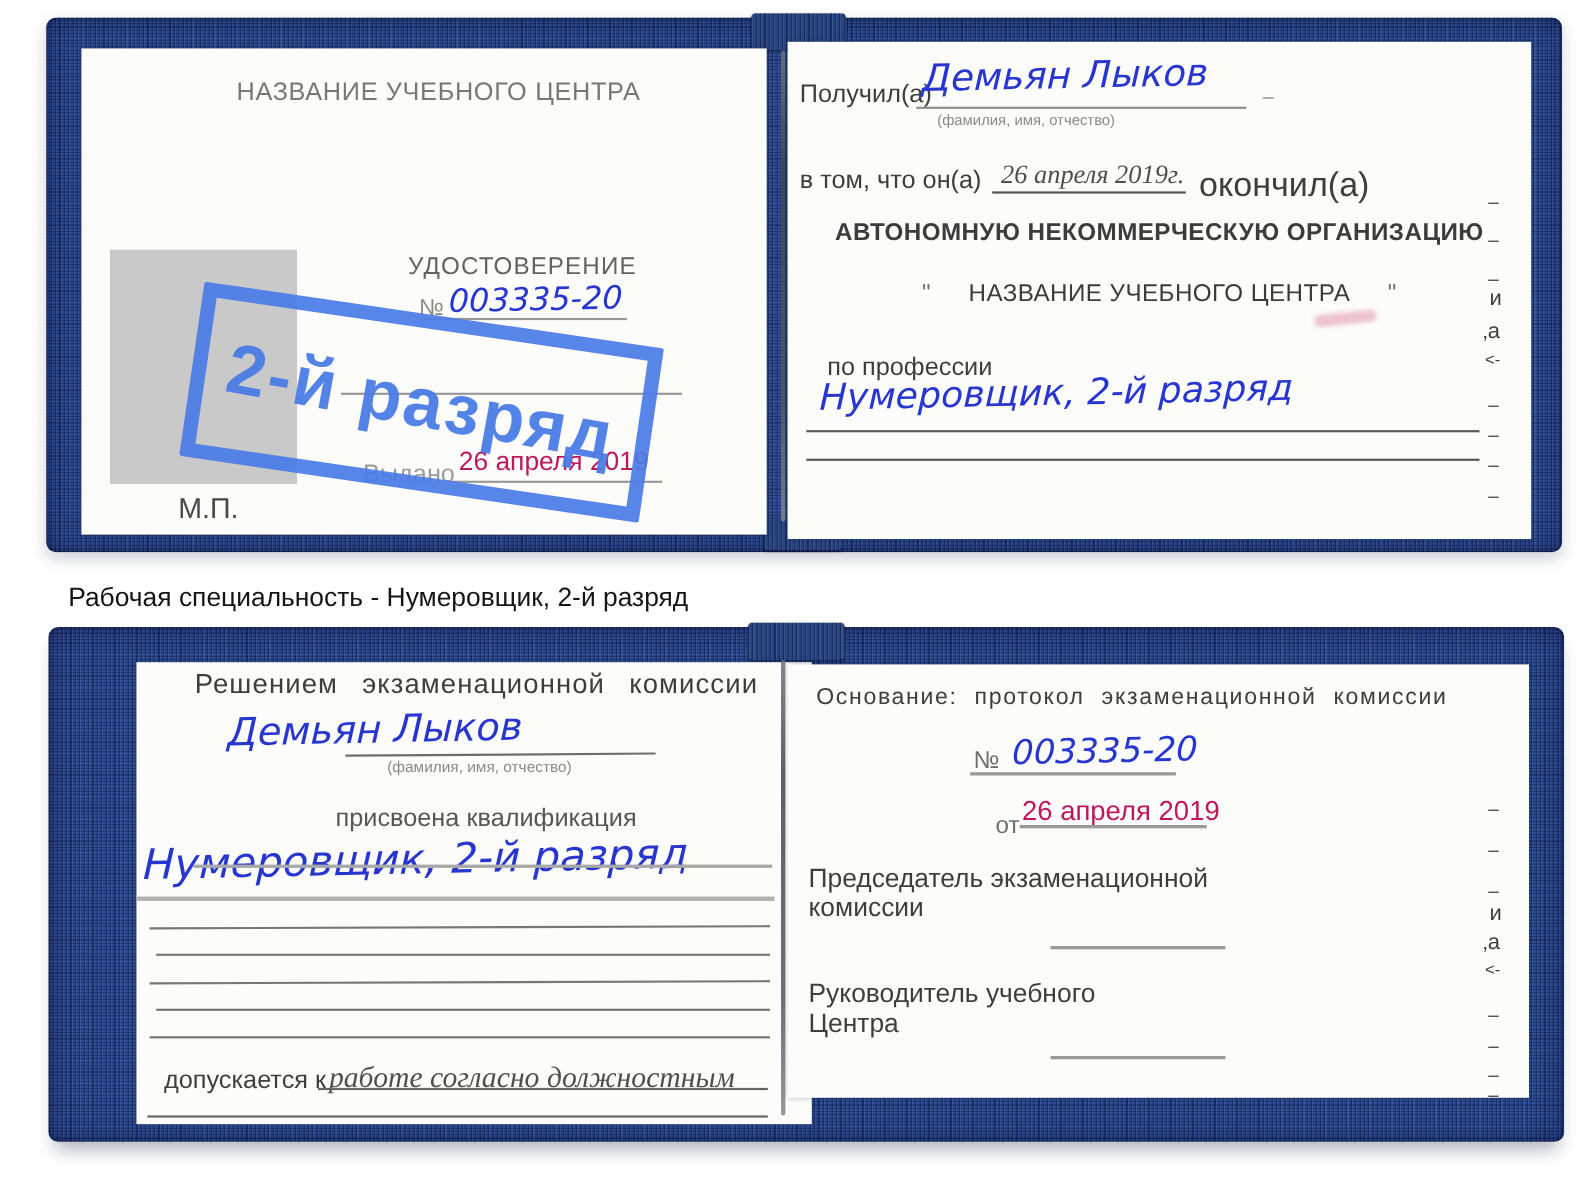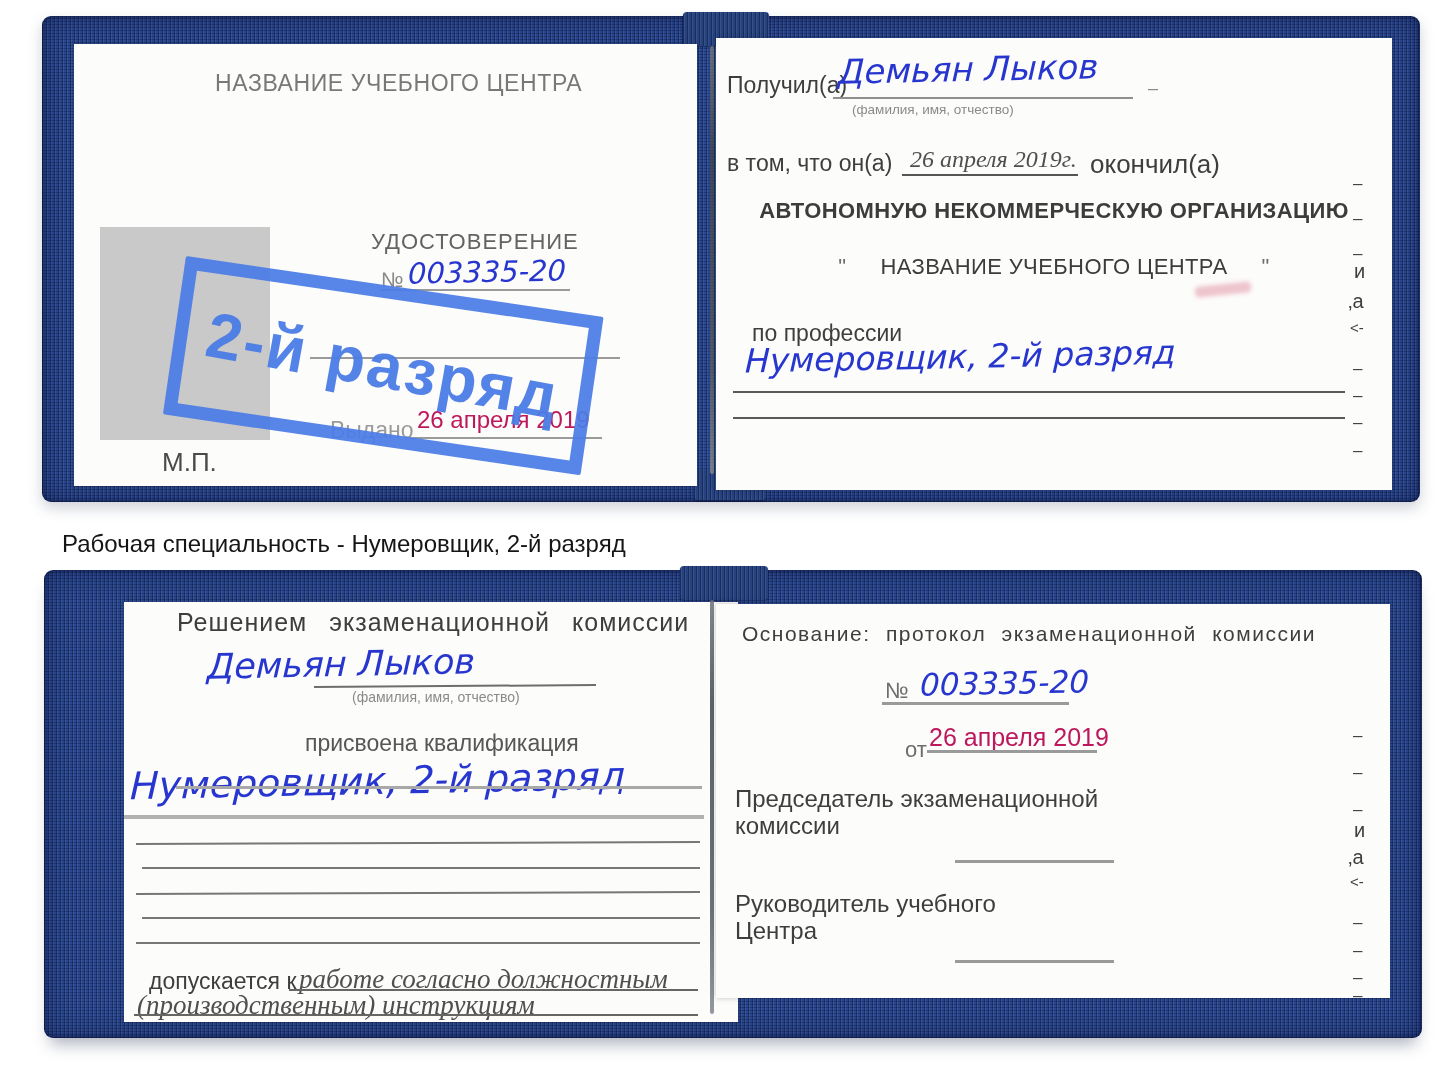--- a/index.html
+++ b/index.html
@@ -60,21 +60,21 @@
 
   <div class="page" style="left:716px;top:38px;width:676px;height:452px;">
     <div class="t dark" style="left:11px;top:34px;font-size:23px;">Получил(а)</div>
     <div class="t hw" style="left:122px;top:12px;font-size:34px;">Демьян Лыков</div>
     <div class="ln" style="left:117px;top:59px;width:300px;"></div>
     <div class="t gray" style="left:432px;top:40px;font-size:18px;">–</div>
     <div class="t gray" style="left:136px;top:64px;font-size:13.5px;">(фамилия, имя, отчество)</div>
     <div class="t dark" style="left:11px;top:112px;font-size:23px;">в том, что он(а)</div>
     <div class="t ser" style="left:194px;top:108px;font-size:24px;">26 апреля 2019г.</div>
     <div class="ln" style="left:186px;top:136px;width:176px;background:#555;"></div>
-    <div class="t dark" style="left:374px;top:112px;font-size:26px;">окончил(а)</div>
+    <div class="t dark" style="left:374px;top:112px;font-size:31px;">окончил(а)</div>
 
     <div class="t org" style="left:0;top:160px;font-weight:bold;">АВТОНОМНУЮ НЕКОММЕРЧЕСКУЮ ОРГАНИЗАЦИЮ</div>
     <div class="t org" style="left:0;top:216px;">
       <span style="margin-right:34px;color:#6e6e6e;">"</span><span>НАЗВАНИЕ УЧЕБНОГО ЦЕНТРА</span><span style="margin-left:34px;color:#6e6e6e;">"</span>
     </div>
     <div class="smudge" style="left:479px;top:246px;width:56px;height:11px;transform:rotate(-6deg);"></div>
 
     <div class="t dark" style="left:36px;top:282px;font-size:23px;">по профессии</div>
     <div class="t hw" style="left:29px;top:300px;font-size:33px;">Нумеровщик, 2-й разряд</div>
     <div class="ln" style="left:17px;top:353px;width:612px;background:#5a5a5a;"></div>
@@ -107,21 +107,20 @@
     <div class="ln" style="left:52px;top:184px;width:526px;background:#a8a8a8;height:3px;"></div>
     <div class="ln" style="left:0px;top:213px;width:580px;background:#b2b2b2;height:4px;"></div>
     <div class="ln" style="left:12px;top:240px;width:564px;background:#777;height:1.5px;transform:rotate(-.2deg);"></div>
     <div class="ln" style="left:18px;top:265px;width:558px;background:#777;height:1.5px;"></div>
     <div class="ln" style="left:12px;top:290px;width:564px;background:#777;height:1.5px;transform:rotate(-.2deg);"></div>
     <div class="ln" style="left:18px;top:315px;width:558px;background:#777;height:1.5px;"></div>
     <div class="ln" style="left:12px;top:340px;width:564px;background:#777;height:1.5px;"></div>
     <div class="t dark" style="left:25px;top:366px;font-size:23px;">допускается к</div>
     <div class="t ser" style="left:175px;top:362px;font-size:27px;">работе согласно должностным</div>
     <div class="ln" style="left:165px;top:387px;width:409px;background:#666;height:1.5px;"></div>
-    <div class="t ser" style="left:13px;top:388px;font-size:27px;">(производственным) инструкциям</div>
     <div class="ln" style="left:10px;top:412px;width:564px;background:#666;height:1.5px;"></div>
   </div>
 
   <div class="fold" style="left:710px;top:600px;height:414px;"></div>
 
   <div class="page" style="left:716px;top:604px;width:674px;height:394px;">
     <div class="t dark" style="left:26px;top:18px;font-size:21px;letter-spacing:1.5px;">
       <span>Основание:</span>
       <span style="margin-left:8px;word-spacing:8px;">протокол экзаменационной комиссии</span>
     </div>

